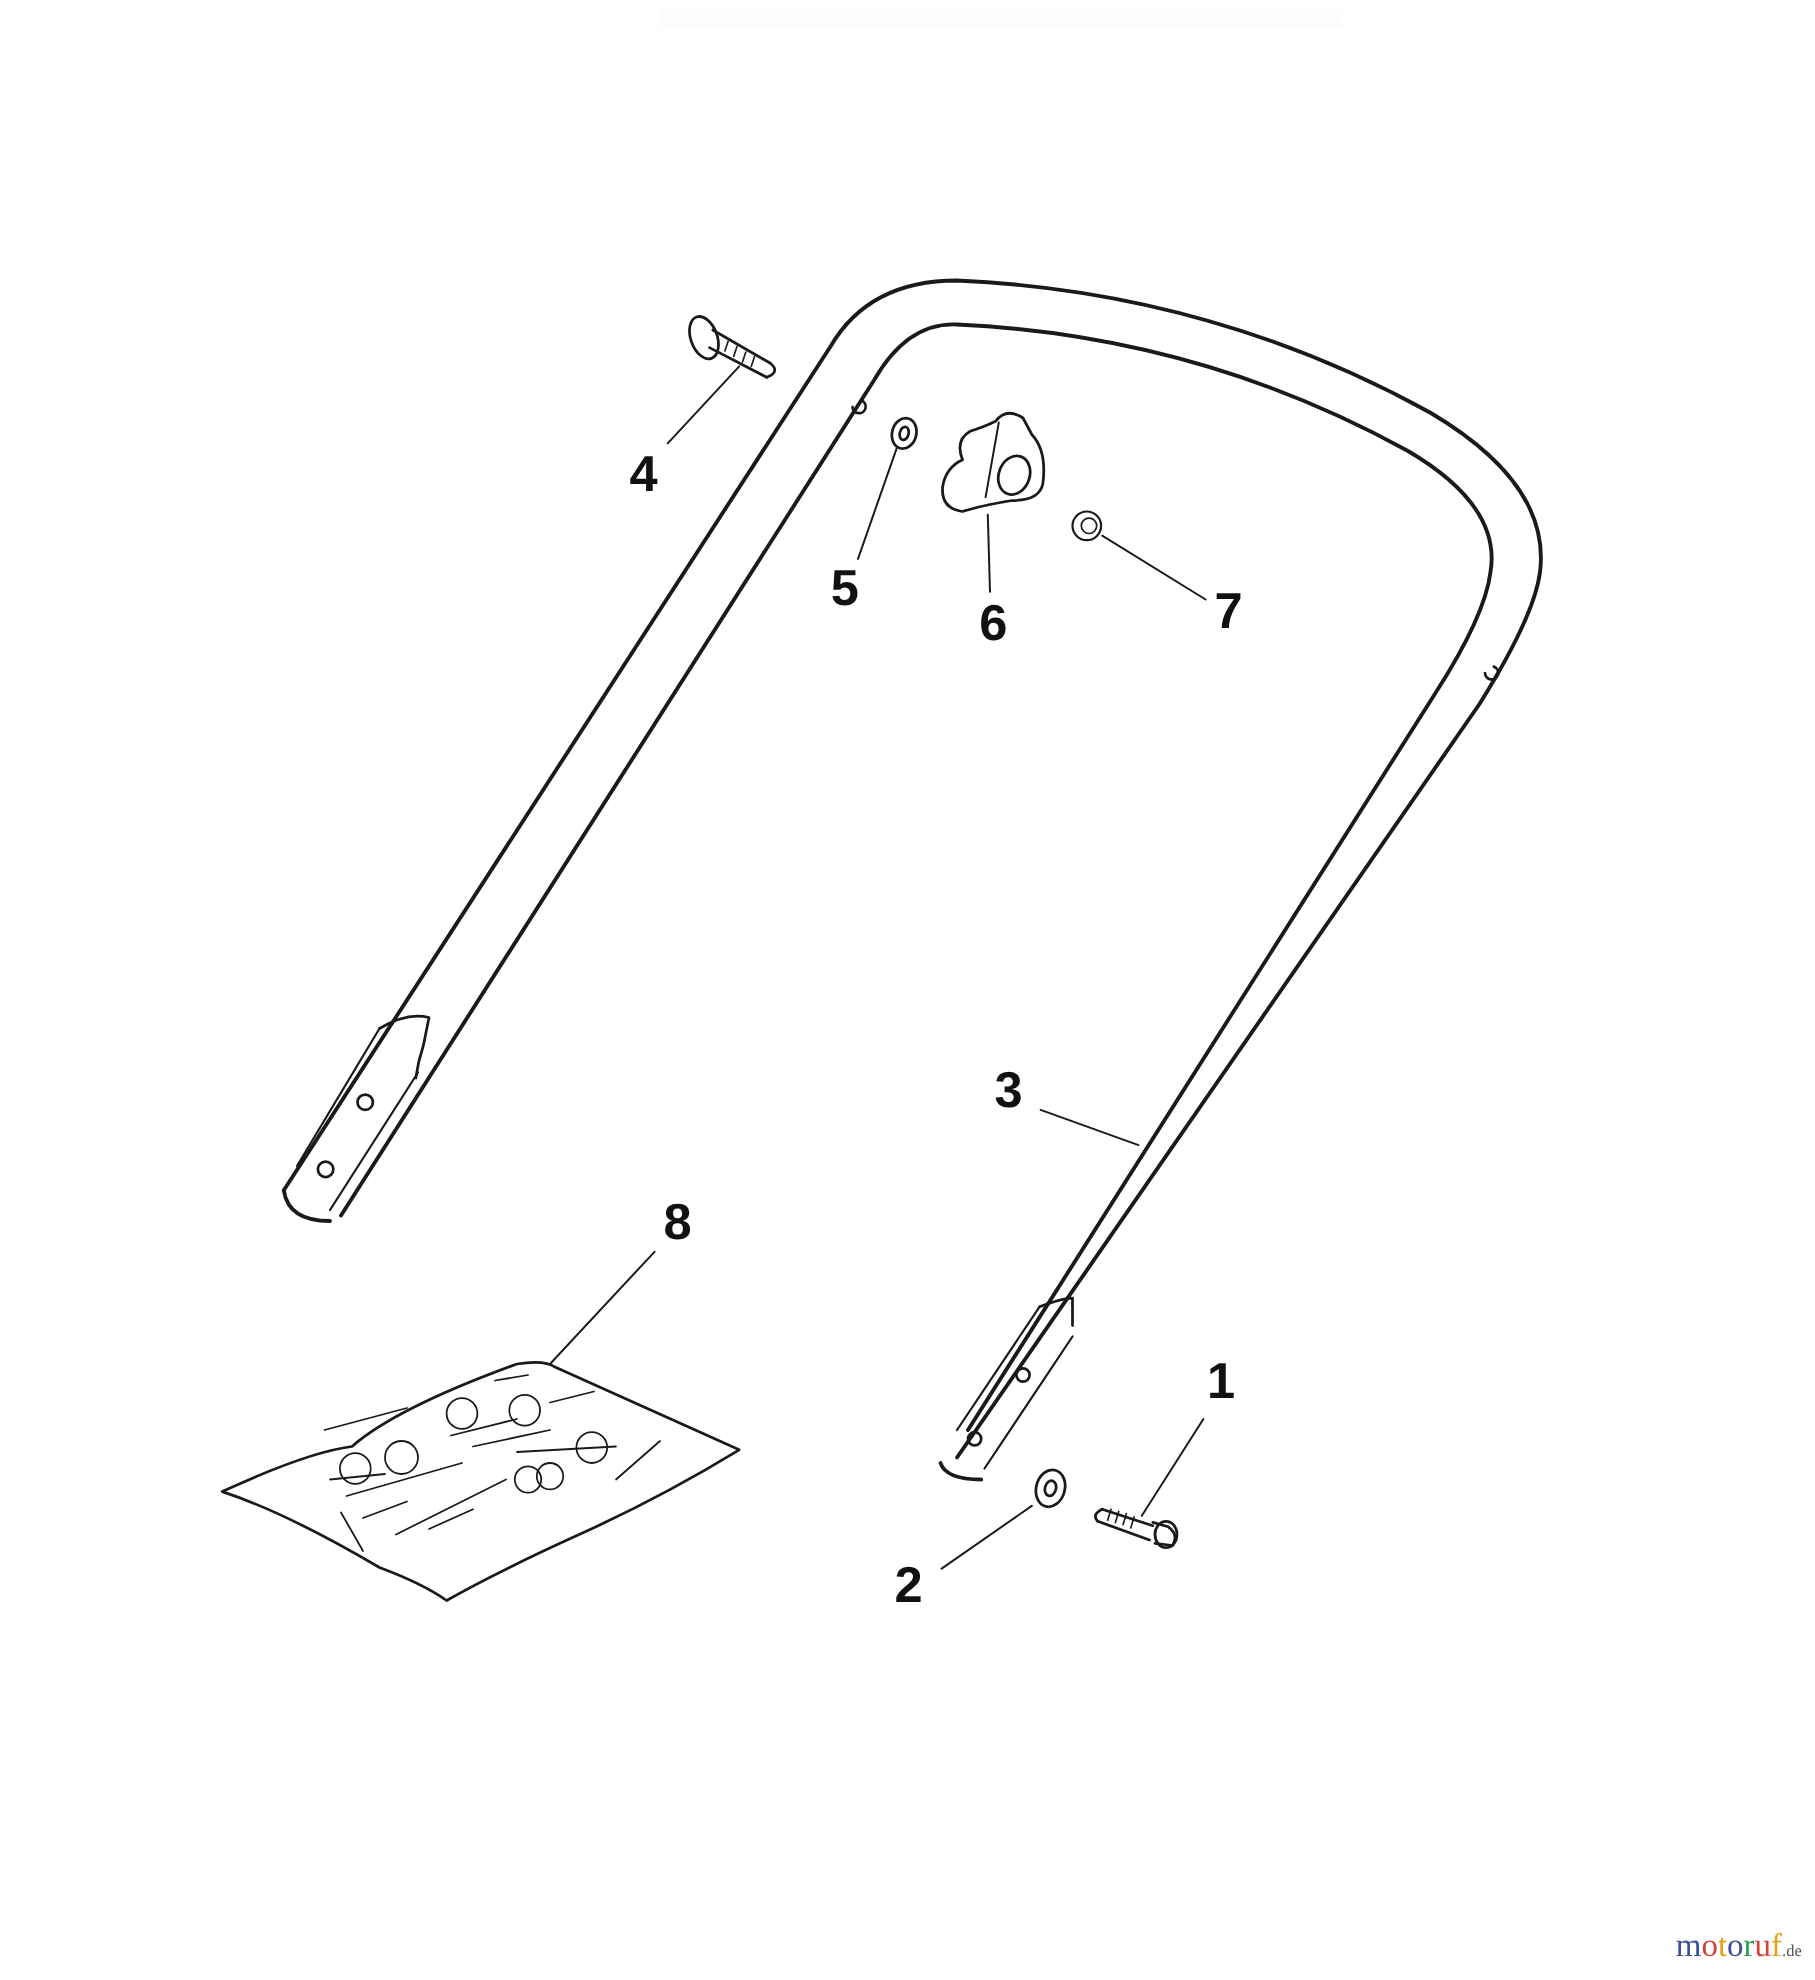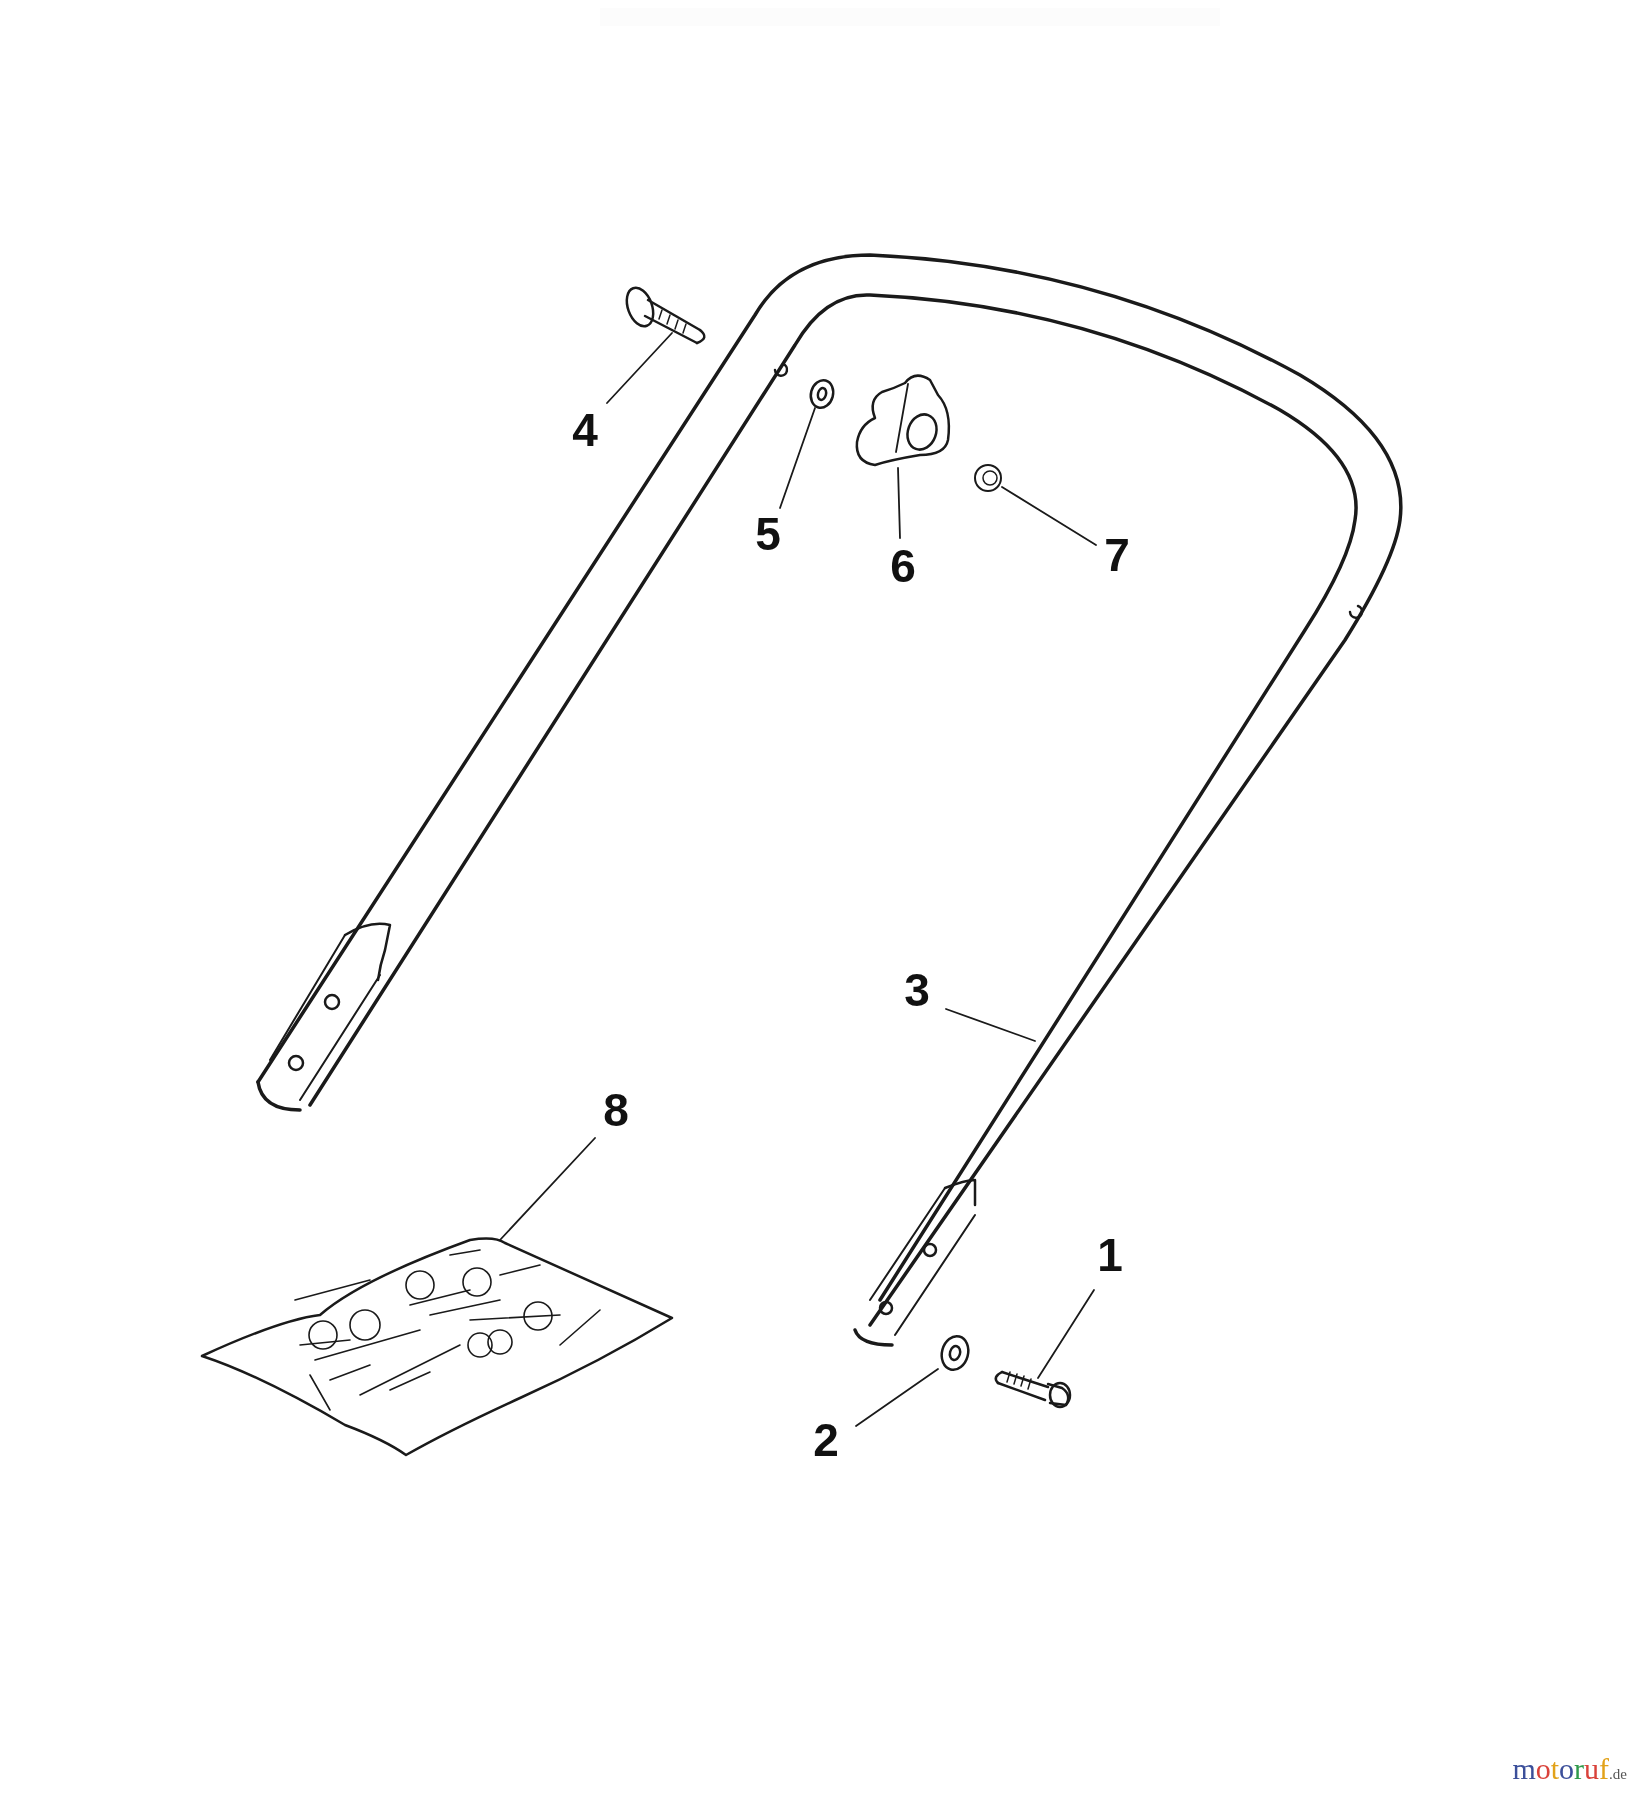--- a/index.html
+++ b/index.html
@@ -9,21 +9,21 @@
       position: absolute;
       font-family: "Liberation Sans", sans-serif;
       font-weight: bold;
       font-size: 46px;
       color: #111111;
       line-height: 1;
       transform: translate(-50%, -50%);
     }
     .watermark {
       position: absolute;
-      right: 23px;
+      right: 12px;
       bottom: 14px;
       font-family: "Liberation Serif", serif;
       font-size: 30px;
       letter-spacing: 0px;
     }
     .watermark .suffix { font-size: 15px; color: #555; }
     .topstrip {
       position: absolute; left: 600px; top: 8px; width: 620px; height: 18px; background: #fcfcfc;
     }
   </style>

